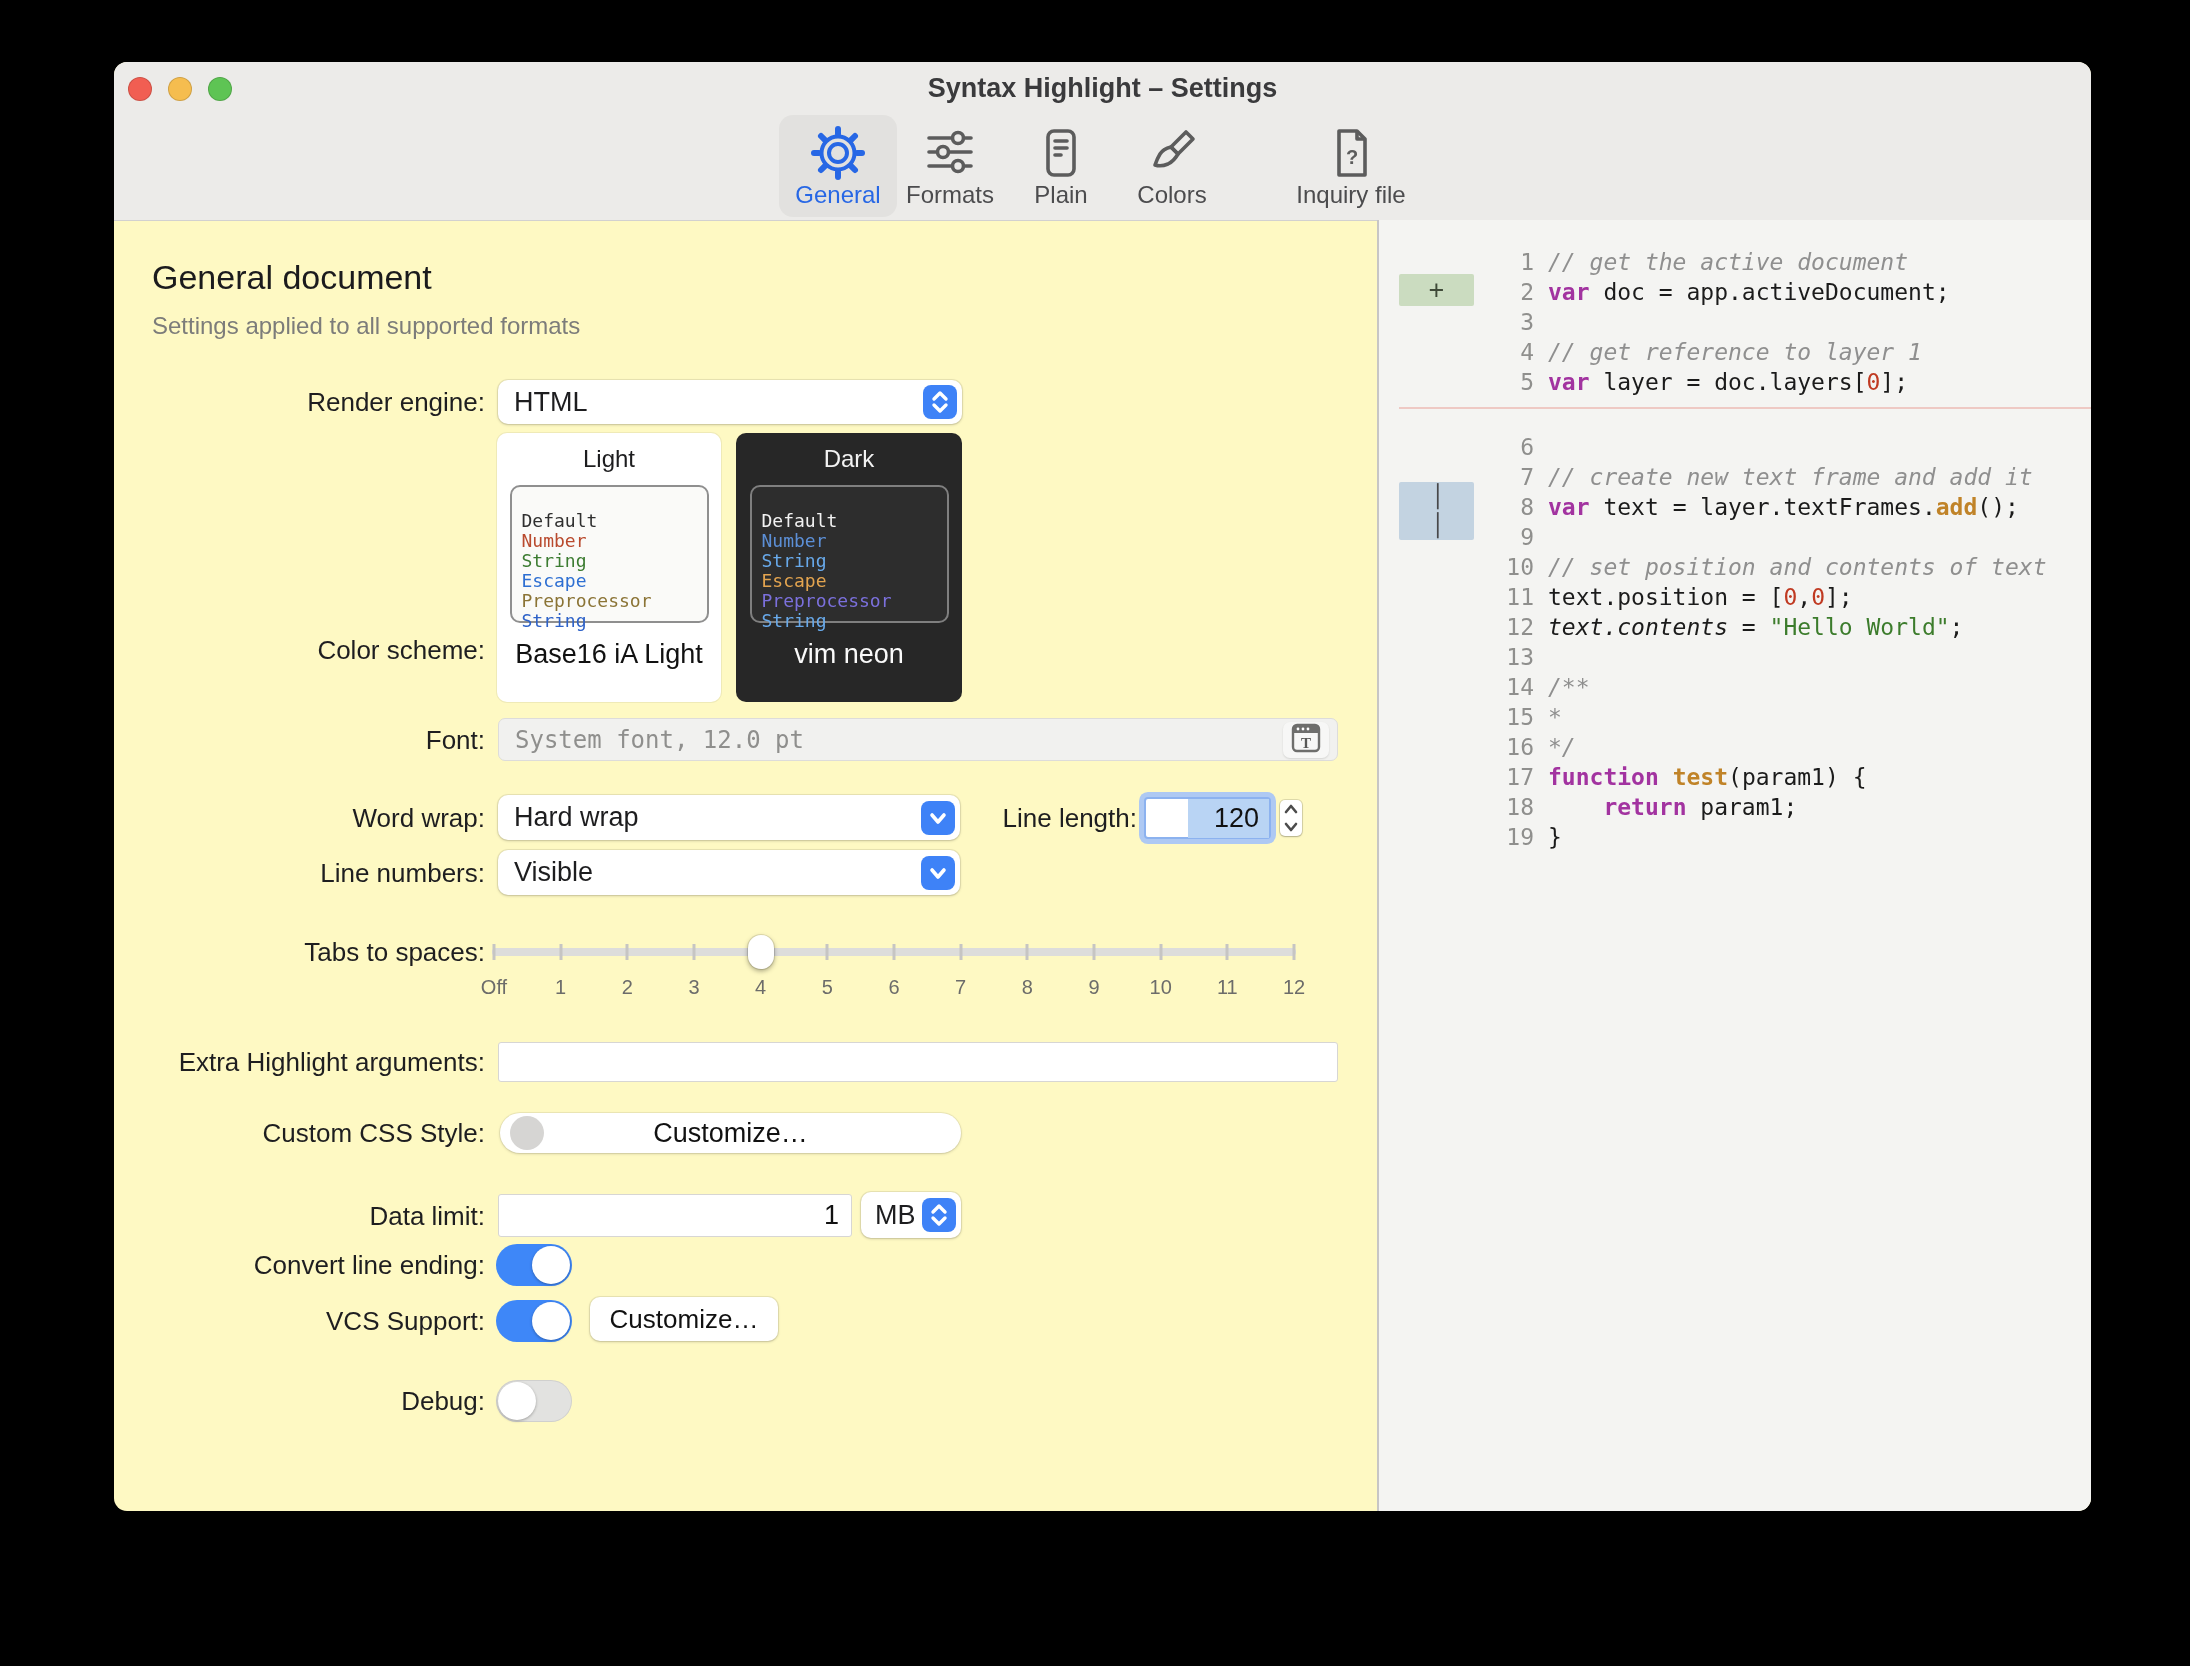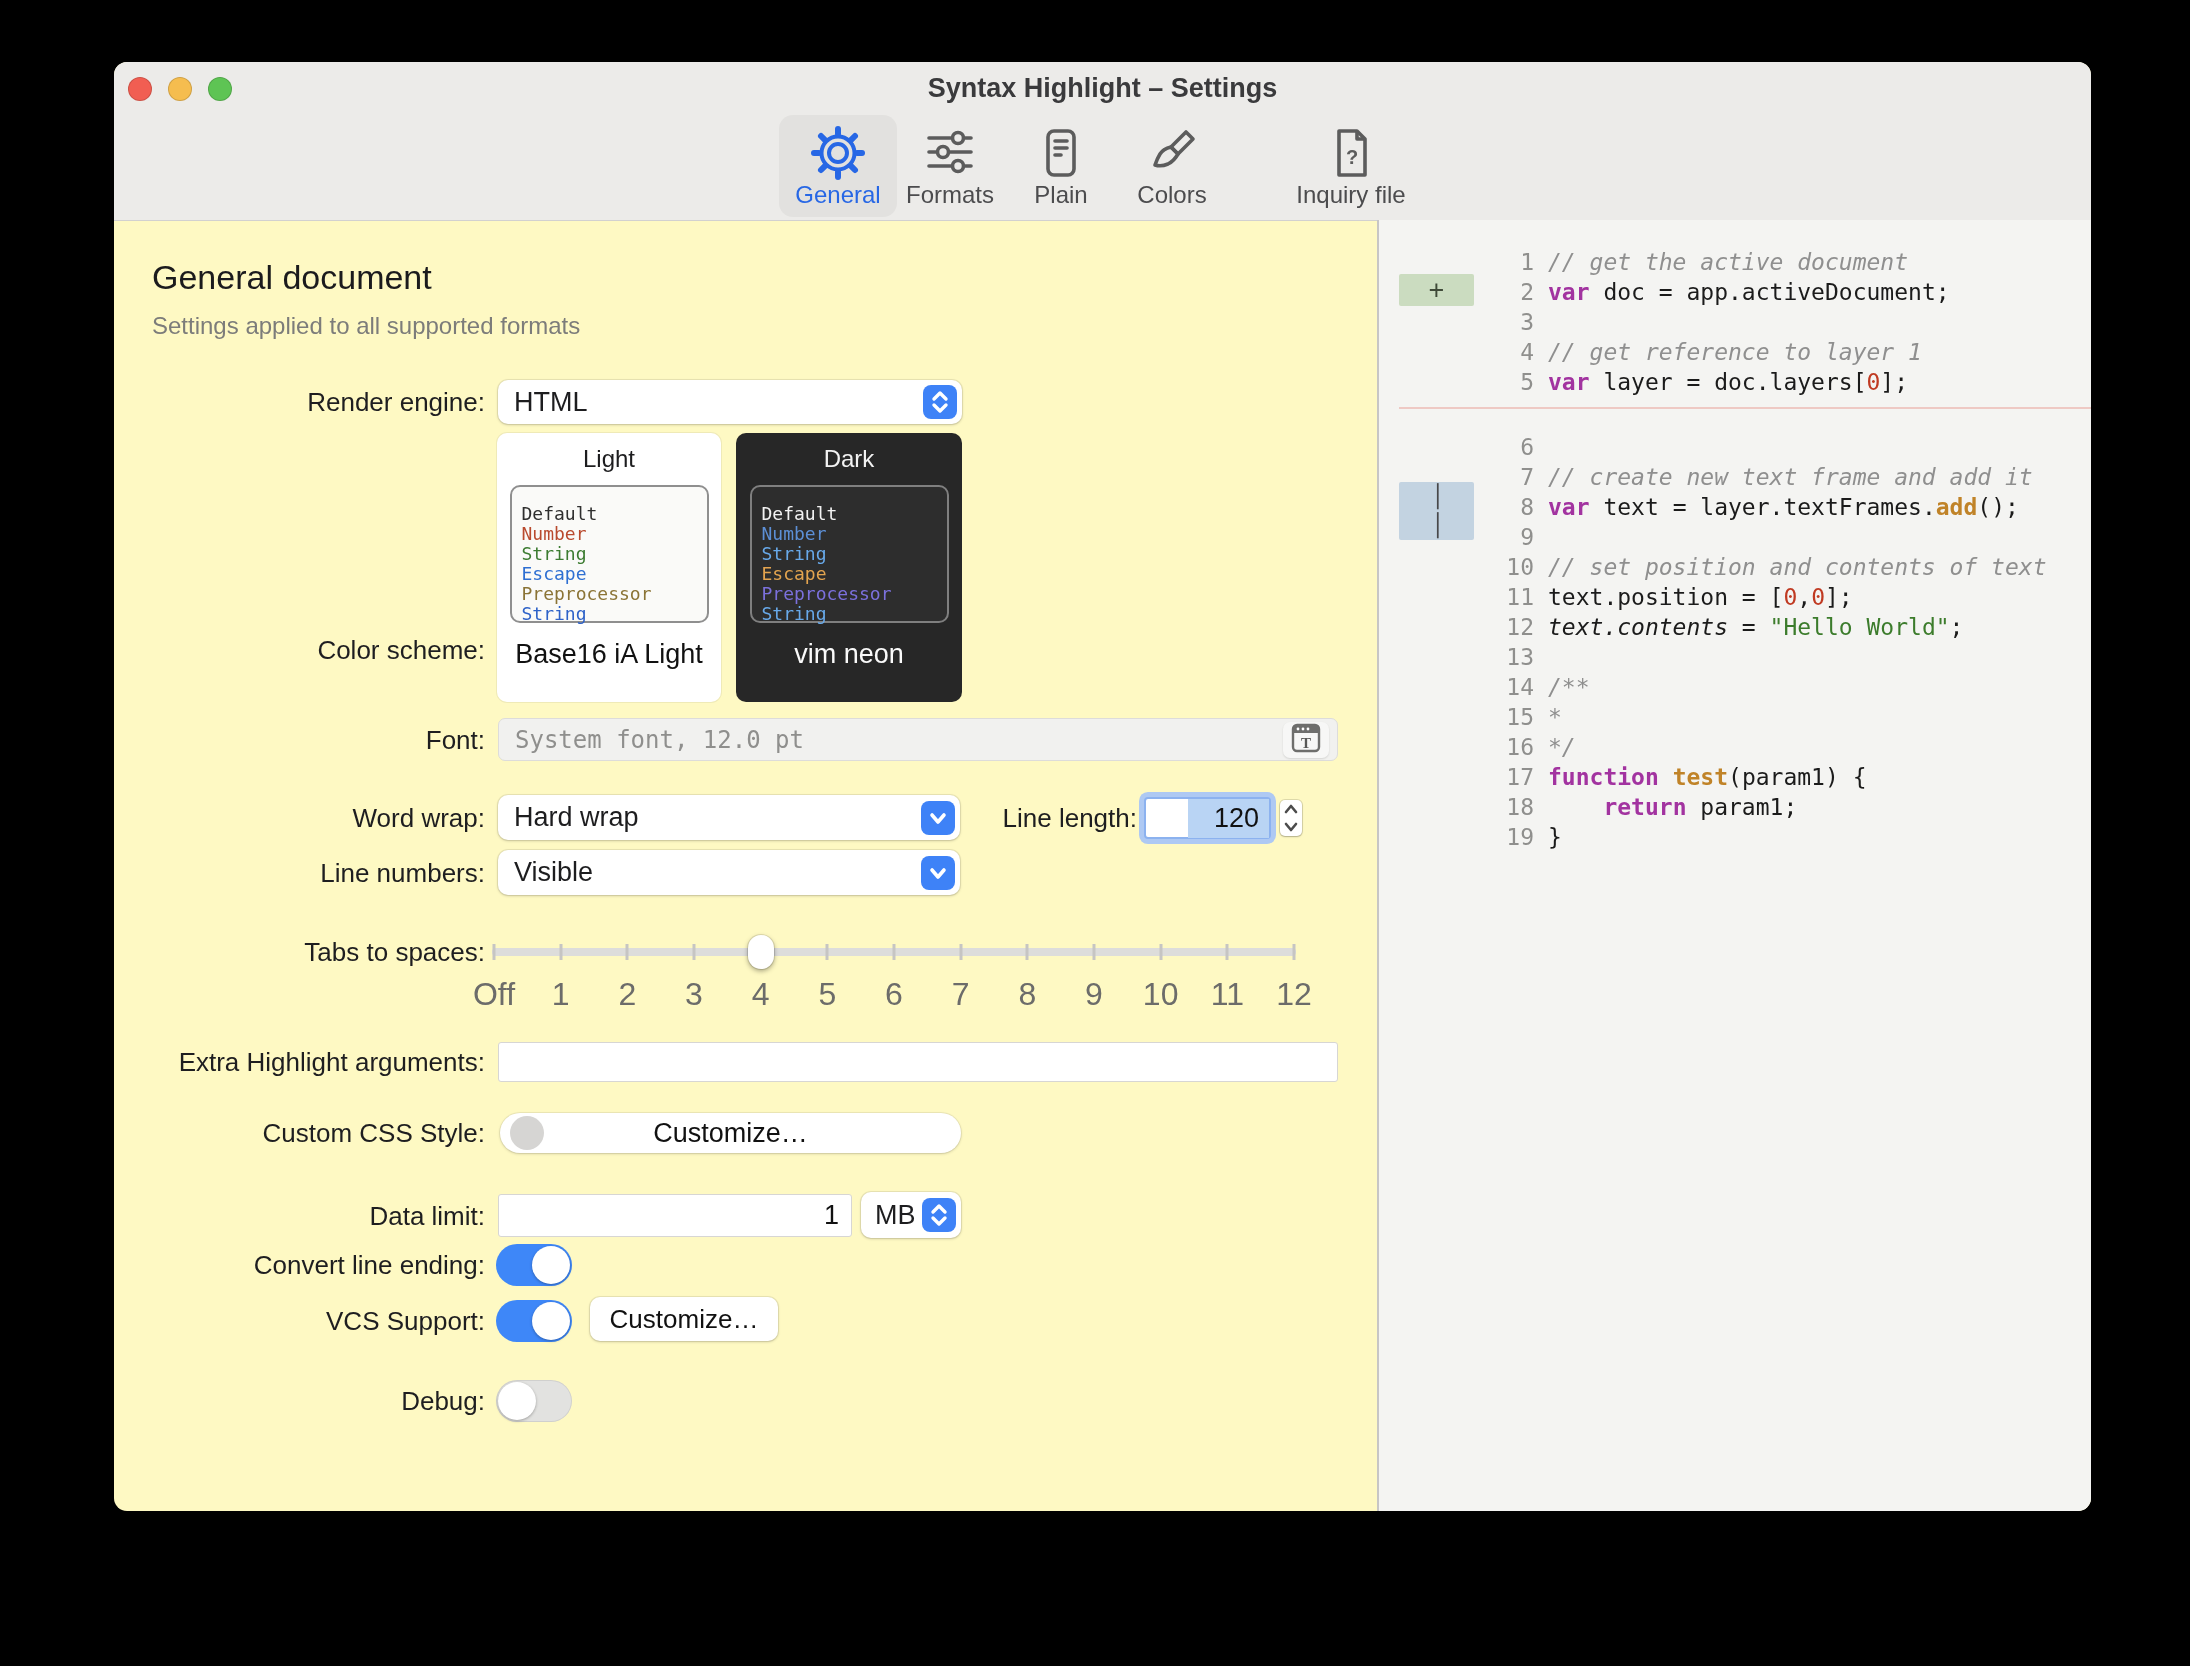--- a/index.html
+++ b/index.html
@@ -40,41 +40,41 @@
   #linenumbers-popup{left:384px;top:630px;width:462px;height:45px;}
   #mb-popup{left:747px;top:972px;width:100px;height:46px;}
   #mb-popup .popup-label{padding-left:14px;}
   
   .scheme-card{position:absolute;top:213px;height:269px;border-radius:10px;box-sizing:border-box;}
   #card-light{left:383px;width:224px;background:#fff;box-shadow:0 0 0 1px rgba(0,0,0,.06);}
   #card-dark{left:622px;width:226px;background:#272727;}
   .scheme-mode{text-align:center;font-size:24px;margin-top:12px;color:#1d1d1f;}
   #card-dark .scheme-mode{color:#f2f2f2;}
   .scheme-box{margin:12px auto 0 auto;width:199px;height:138px;border:2px solid #8f8f8f;border-radius:10px;box-sizing:border-box;
-    padding:17px 0 0 10px;font-family:"DejaVu Sans Mono",monospace;font-size:18px;line-height:20px;background:#fafaf8;}
+    padding:24px 0 0 10px;font-family:"DejaVu Sans Mono",monospace;font-size:18px;line-height:20px;background:#fafaf8;}
   #card-dark .scheme-box{background:#2d2d2d;border-color:#7f7f7f;}
   .scheme-name{text-align:center;font-size:27px;margin-top:16px;color:#111;}
   #card-dark .scheme-name{color:#fafafa;}
   
   #font-field{position:absolute;left:384px;top:498px;width:840px;height:43px;background:#f1f1ef;border:1px solid #dddcda;
     border-radius:7px;box-sizing:border-box;display:flex;align-items:center;}
   #font-value{padding-left:16px;font-family:"DejaVu Sans Mono",monospace;font-size:24px;color:#8f8f8d;}
   #font-panel-btn{position:absolute;right:8px;top:3px;width:46px;height:36px;border-radius:7px;background:#f7f7f6;
     box-shadow:0 1px 2px rgba(0,0,0,.12);display:flex;align-items:center;justify-content:center;}
   
   #linelength-field{position:absolute;left:1030px;top:577px;width:127px;height:42px;background:#fff;box-sizing:border-box;
     border:2px solid #8cb2ef;border-radius:4px;box-shadow:0 0 0 5px #aec9f3;display:flex;align-items:center;justify-content:flex-end;}
   #linelength-value{font-size:27px;color:#111;background:#b9d4f4;padding:4px 10px 4px 26px;}
   #linelength-stepper{position:absolute;left:1166px;top:580px;width:22px;height:36px;background:#fff;border-radius:5px;
     box-shadow:0 0 0 1px rgba(0,0,0,.12),0 1px 2px rgba(0,0,0,.2);display:flex;flex-direction:column;align-items:center;justify-content:space-around;}
   
   #slider{position:absolute;left:378px;top:700px;width:804px;height:90px;}
   #slider-track{position:absolute;left:0;top:28px;width:804px;height:8px;background:#dddddb;border-radius:4px;}
   .tickmark{position:absolute;top:24px;width:3px;height:16px;background:#c6c5c3;transform:translateX(-50%);}
-  .ticklabel{position:absolute;top:56px;transform:translateX(-50%);font-size:32px;color:#6c6c6a;white-space:nowrap;}
+  .ticklabel{position:absolute;top:56px;transform:translateX(-50%);font-size:20px;color:#6c6c6a;white-space:nowrap;}
   #slider-thumb{position:absolute;left:256px;top:15px;width:26px;height:34px;background:#fff;border-radius:13px;
     box-shadow:0 0 0 1px rgba(0,0,0,.1),0 2px 5px rgba(0,0,0,.35);}
   
   #extraargs-field{position:absolute;left:384px;top:822px;width:840px;height:40px;background:#fff;border:1px solid #d7d6d4;
     box-sizing:border-box;border-radius:3px;font-size:26px;color:#111;padding:4px 10px;}
   
   #customcss-btn{position:absolute;left:386px;top:893px;width:461px;height:40px;background:#fff;border-radius:21px;
     box-shadow:0 0 0 1px rgba(0,0,0,.06),0 1px 3px rgba(0,0,0,.16);}
   #customcss-dot{position:absolute;left:10px;top:3px;width:34px;height:34px;border-radius:50%;background:#d6d5d3;}
   #customcss-label{position:absolute;left:0;right:0;top:5px;text-align:center;font-size:27px;color:#111;}

